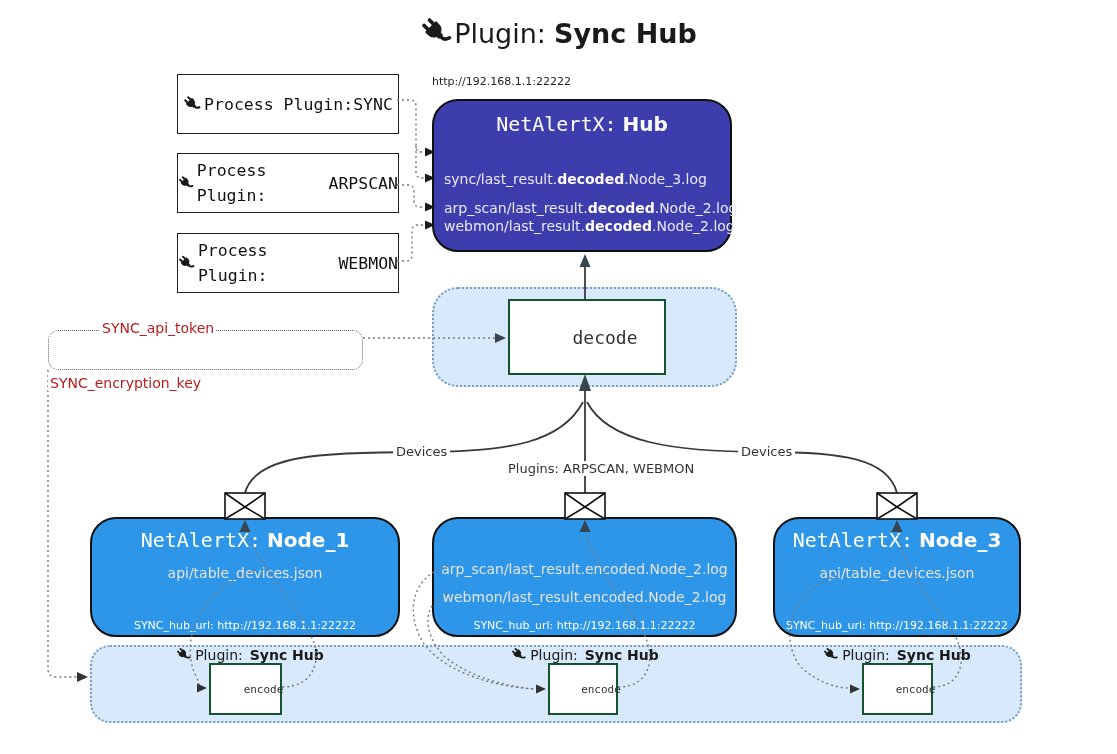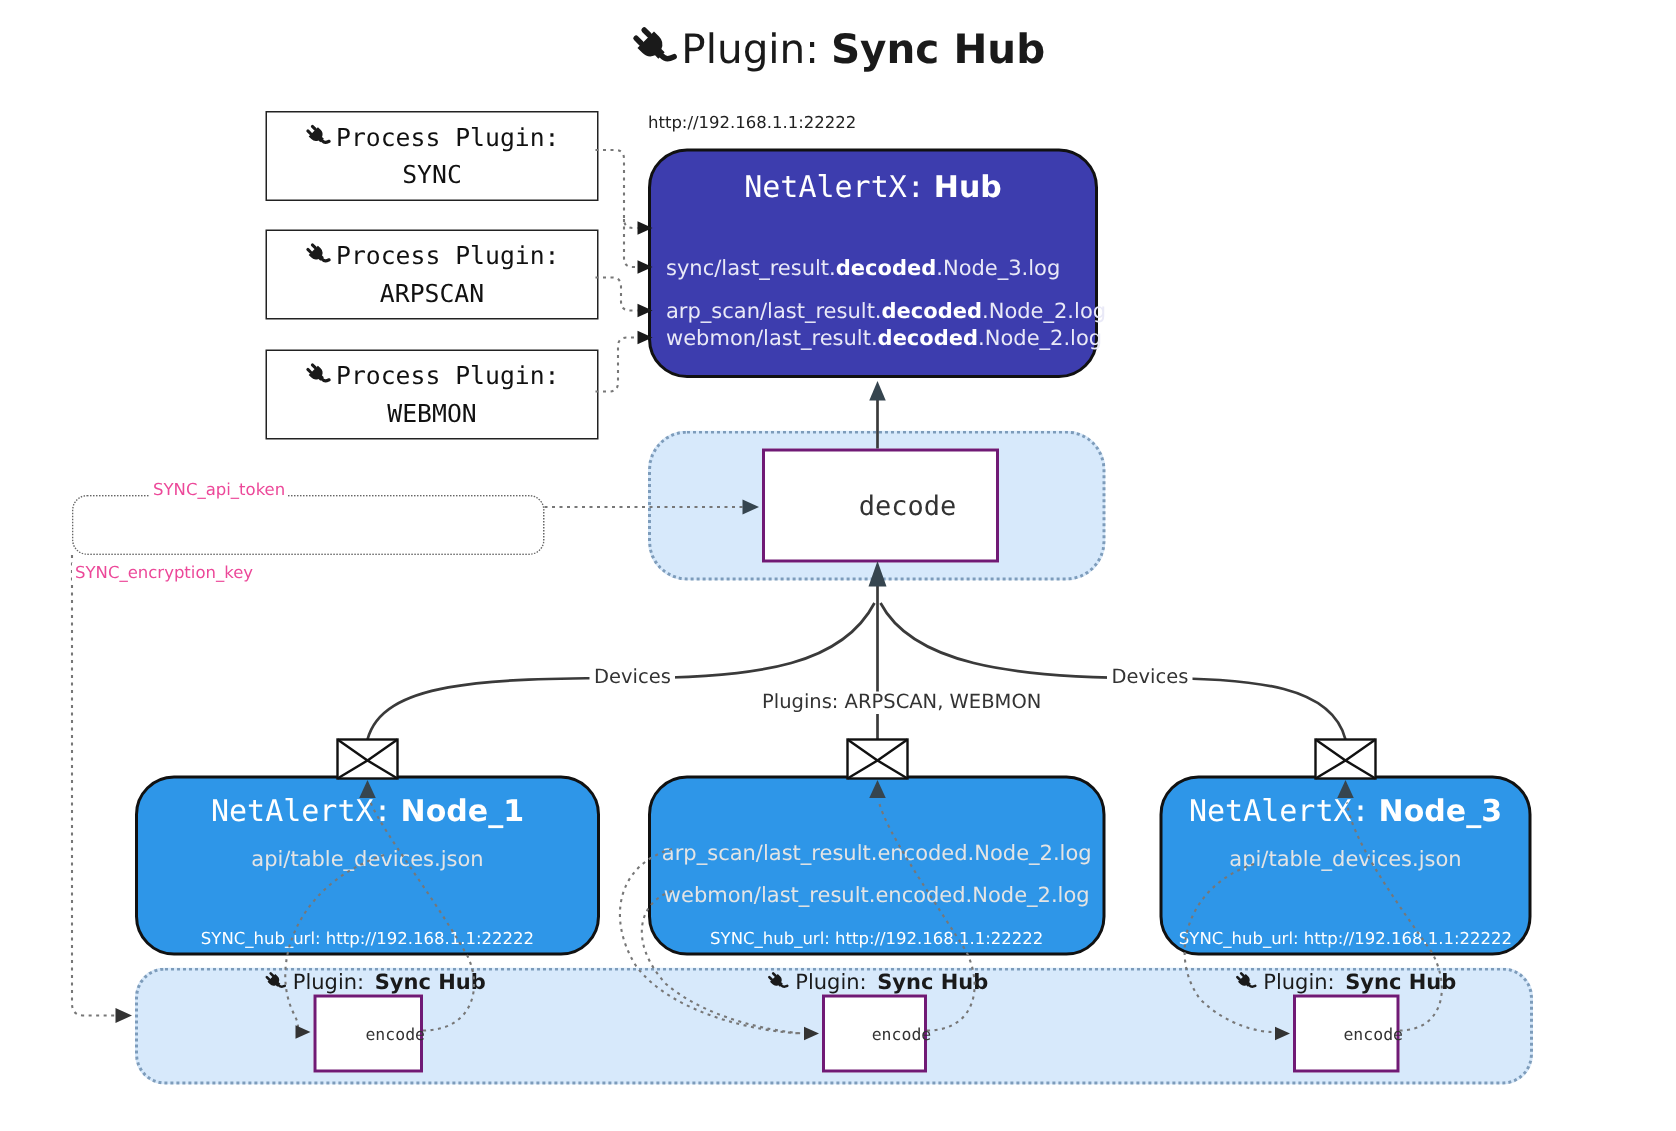--- a/index.html
+++ b/index.html
@@ -10,40 +10,40 @@
   #boxes{position:absolute;inset:0;z-index:1;}
   #connectors{position:absolute;inset:0;z-index:5;pointer-events:none;}
   #labels{position:absolute;inset:0;z-index:10;pointer-events:none;}
   
   .title{left:0;top:16px;width:1117px;display:flex;justify-content:center;align-items:center;
          font-size:27px;color:#1a1a1a;}
   .title .bold{font-weight:bold;margin-left:8px;}
   .plug-svg{display:inline-block;}
   
   .pbox{width:220px;height:58px;background:#fff;border:1.6px solid #222;
-        display:flex;flex-direction:column;align-items:center;justify-content:center;
+        display:flex;flex-direction:row;align-items:center;justify-content:center;
         font-family:"DejaVu Sans Mono",monospace;font-size:16.5px;color:#111;line-height:25px;}
   .pbox .l1{display:flex;align-items:center;gap:2px;}
   
   .hub-url{left:432px;top:75px;width:300px;font-size:11px;color:#222;}
   .hub{left:432px;top:99px;width:300px;height:153px;background:#3d3dae;border:2px solid #111;
        border-radius:26px;box-sizing:border-box;}
   .hub-title{left:432px;top:112px;width:300px;text-align:center;color:#fff;font-size:20px;}
   .hub-title .mono-part,.node-title .mono-part{font-family:"DejaVu Sans Mono",monospace;}
   .hub-title .bold,.node-title .bold{font-weight:bold;margin-left:6px;font-family:"DejaVu Sans",sans-serif;}
   .hublog{left:444px;width:290px;color:#e9e9f7;font-size:14px;white-space:nowrap;}
   .hublog b{color:#fff;}
   
   .panel{background:#d7e9fb;border:2px dotted #7d9cbb;border-radius:26px;box-sizing:border-box;}
-  .wbox{background:#fff;border:2px solid #701a75;box-sizing:border-box;display:flex;
+  .wbox{background:#fff;border:2px solid #14532d;box-sizing:border-box;display:flex;
         align-items:center;justify-content:center;font-family:"DejaVu Sans Mono",monospace;color:#333;padding-left:36px;}
   
   .secrets{left:48px;top:330px;width:315px;height:40px;border:1.6px dotted #666;border-radius:10px;box-sizing:border-box;}
   .edge-label{background:#fff;padding:0 3px;font-size:13px;color:#333;white-space:nowrap;}
-  .secret-label{background:#fff;padding:0 2px;font-size:11px;color:#ec4899;white-space:nowrap;}
+  .secret-label{background:#fff;padding:0 2px;font-size:14px;color:#b91c1c;white-space:nowrap;}
   
   .node{background:#2e96e8;border:2px solid #111;border-radius:26px;box-sizing:border-box;}
   .node-title{text-align:center;color:#fff;font-size:20px;position:absolute;}
   .nodefile{position:absolute;text-align:center;color:#e4e4e4;font-size:14px;white-space:nowrap;}
   .nodeurl{position:absolute;text-align:center;color:#fff;font-size:11px;white-space:nowrap;}
   
   .enc-label{position:absolute;display:flex;align-items:center;justify-content:center;gap:3px;
              font-size:14px;color:#1a1a1a;white-space:nowrap;}
   .enc-label .bold{font-weight:bold;margin-left:4px;}
 </style>

